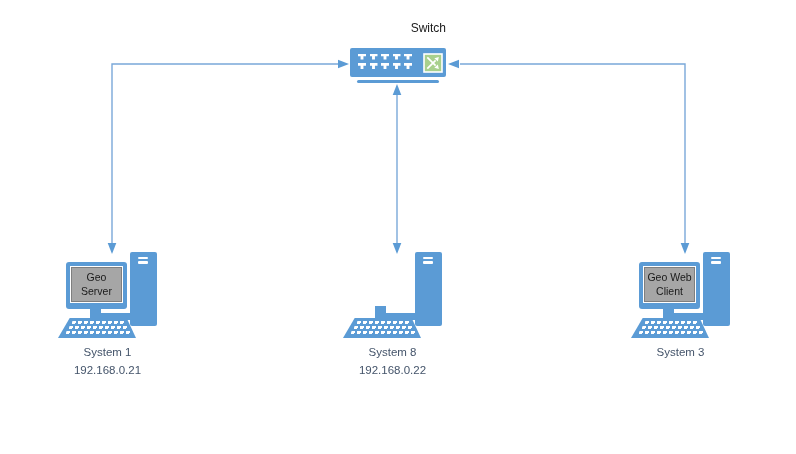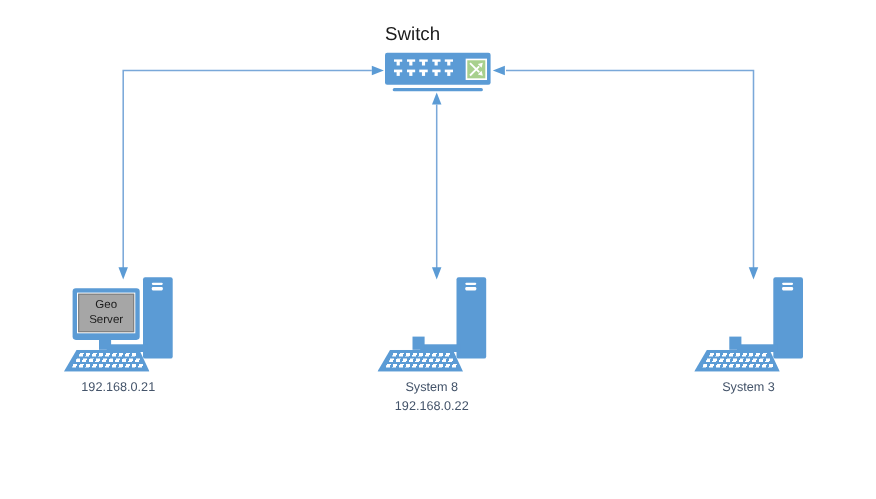--- a/index.html
+++ b/index.html
@@ -11,22 +11,22 @@
   }
   html,body{margin:0;padding:0;background:#fff;}
   .canvas{
     position:relative;width:796px;height:454px;background:#ffffff;
     font-family:"Liberation Sans",sans-serif;overflow:hidden;
   }
   .connectors{position:absolute;left:0;top:0;}
 
   
   .switch-label{
-    position:absolute;left:350px;top:21px;width:96px;text-align:left;
-    font-size:17px;color:#1a1a1a;
+    position:absolute;left:350px;top:21px;width:96px;text-align:right;
+    font-size:12px;color:#1a1a1a;
   }
   .switch-body{
     position:absolute;left:350px;top:48px;width:96px;height:29px;
     background:var(--blue);border-radius:2px;
   }
   .ports{
     position:absolute;left:8px;top:5.5px;
     display:grid;grid-template-columns:repeat(5,8px);grid-auto-rows:6px;
     column-gap:3.5px;row-gap:3.5px;
   }
@@ -142,20 +142,21 @@
     <div class="neck"></div>
     <div class="keyboard">
       <div class="krow r1"></div>
       <div class="krow r2"></div>
       <div class="krow r3"></div>
     </div>
     <div class="monitor">
       <div class="screen">Geo Server</div>
     </div>
     <div class="node-labels">
+      <div>System 1</div>
       <div>192.168.0.21</div>
     </div>
   </div>
 
   <div class="node node-s3">
     <div class="tower">
       <div class="tower-dash d1"></div>
       <div class="tower-dash d2"></div>
     </div>
     <div class="deskbar"></div>
@@ -176,18 +177,21 @@
       <div class="tower-dash d1"></div>
       <div class="tower-dash d2"></div>
     </div>
     <div class="deskbar"></div>
     <div class="neck"></div>
     <div class="keyboard">
       <div class="krow r1"></div>
       <div class="krow r2"></div>
       <div class="krow r3"></div>
     </div>
+    <div class="monitor">
+      <div class="screen">Geo Web Client</div>
+    </div>
     <div class="node-labels">
       <div>System 3</div>
     </div>
   </div>
 
 </div>
 
 </body></html>

